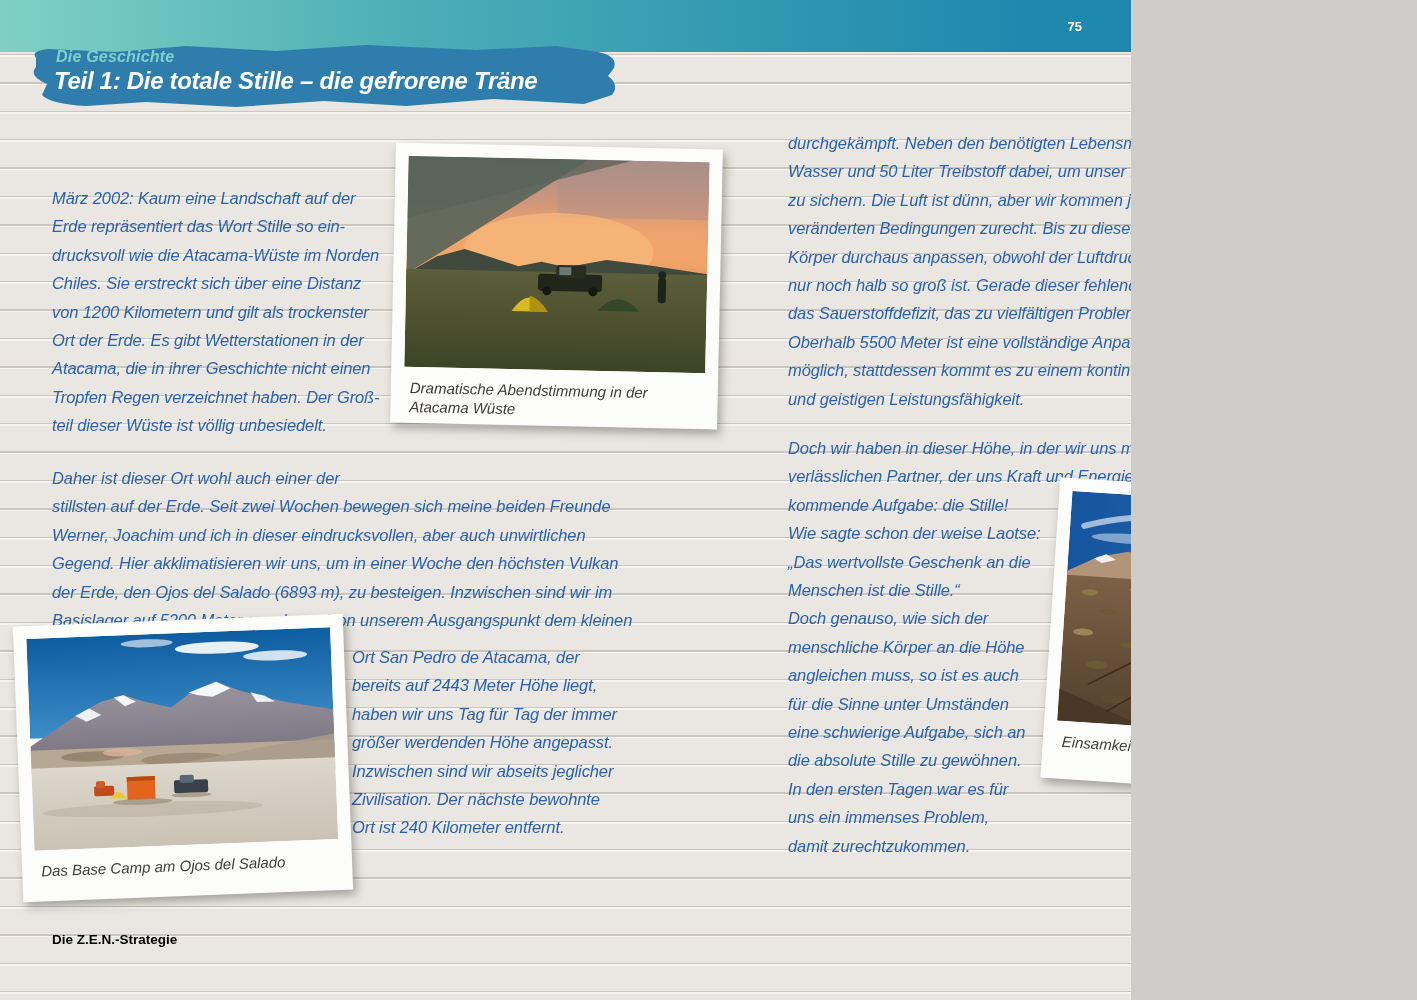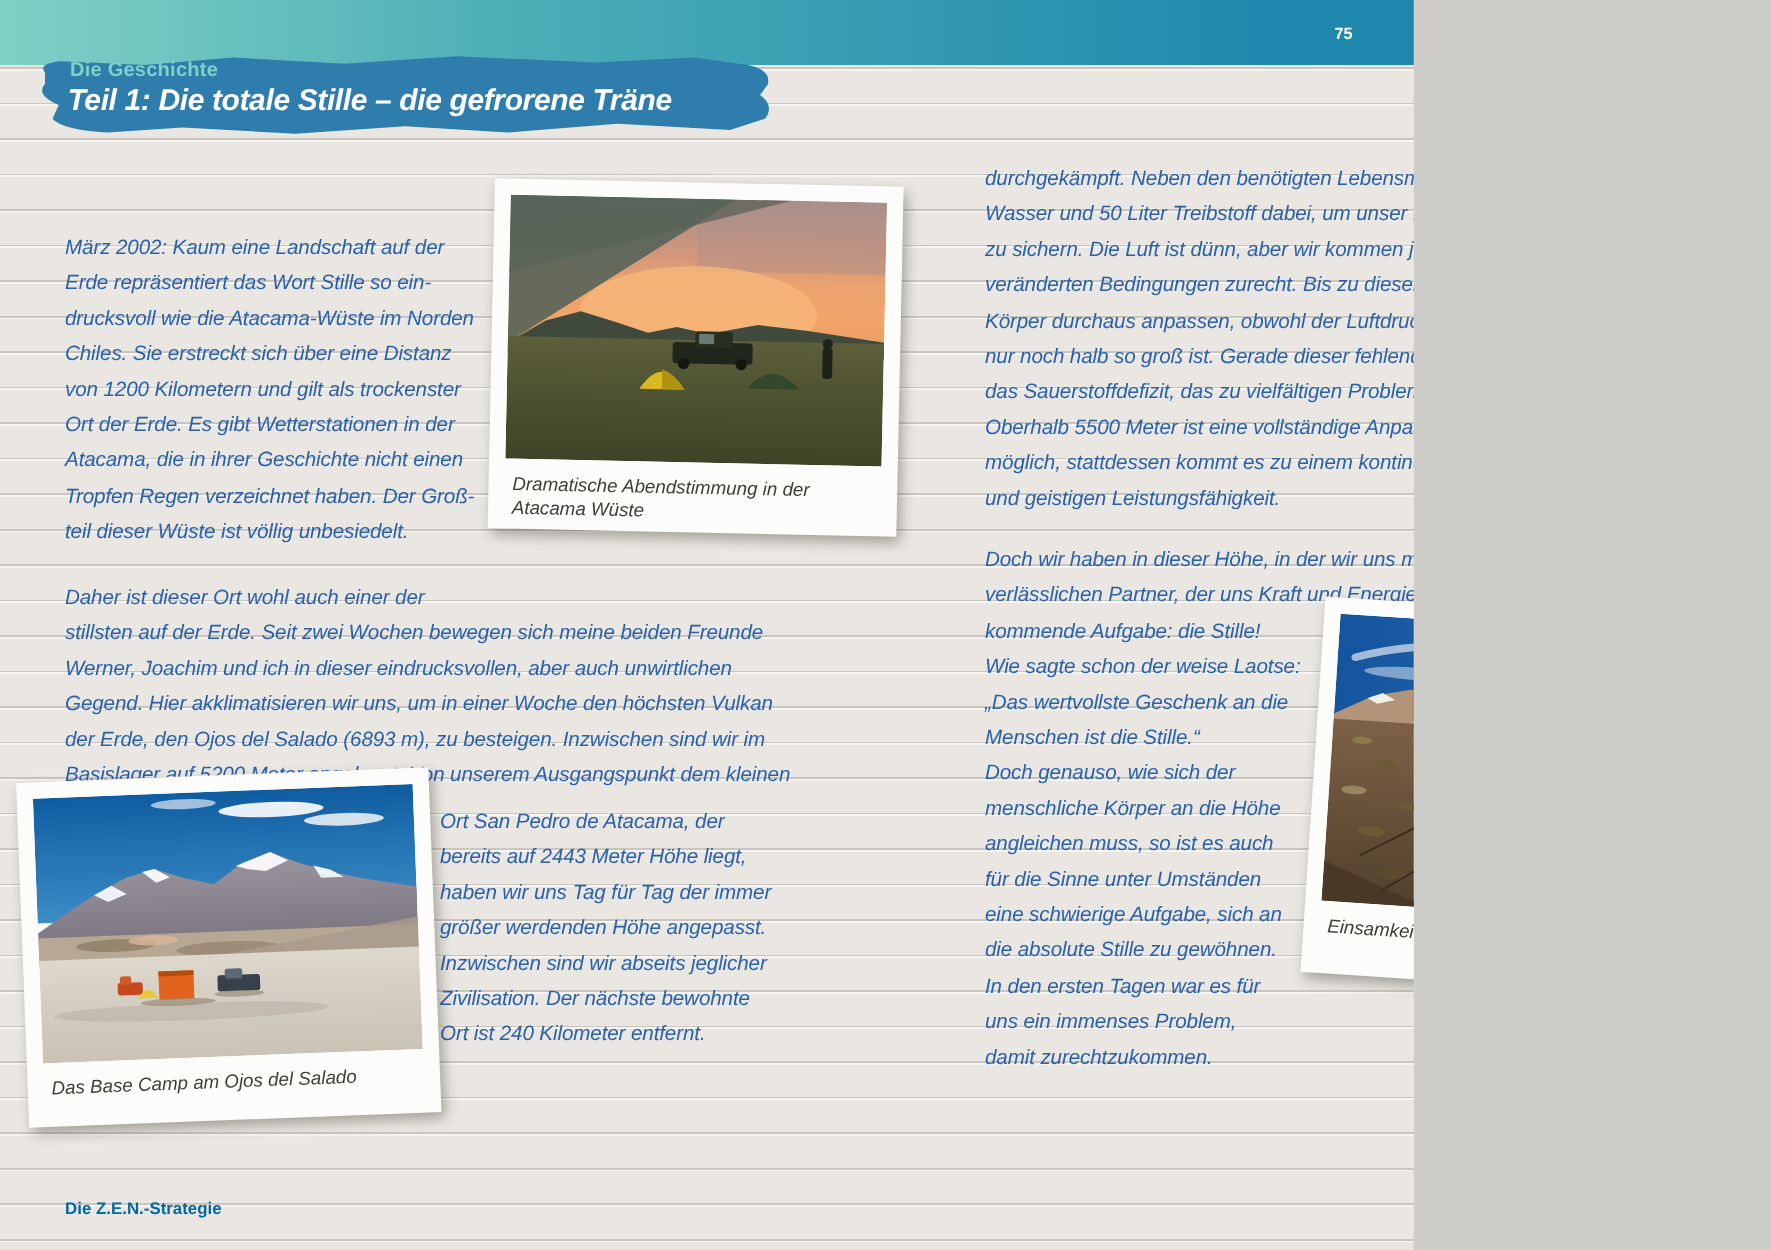--- a/index.html
+++ b/index.html
@@ -15,21 +15,21 @@
       rgba(150,142,132,.38) 25.5px, rgba(150,142,132,.38) 26.8px,
       rgba(255,255,255,.55) 26.8px, rgba(255,255,255,.55) 28.4px);
   }
   .topbar{
     position:absolute;left:0;top:0;width:1417px;height:52px;
     background:linear-gradient(90deg,#80d0c4 0%,#4aadb6 30%,#1f88ae 72%,#1d85ac 100%);
   }
   .pageno{position:absolute;top:19px;right:49px;color:#ffffff;font-size:13px;font-weight:bold;}
   .brush{position:absolute;left:24px;top:40px;width:602px;height:74px;}
   .kicker{
-    position:absolute;left:56px;top:48px;font-weight:bold;
+    position:absolute;left:56px;top:48px;font-style:italic;font-weight:bold;
     font-size:16px;color:#7cd3c6;letter-spacing:.2px;
   }
   .title{
     position:absolute;left:54px;top:67px;font-style:italic;font-weight:bold;
     font-size:24px;color:#ffffff;letter-spacing:-.3px;white-space:nowrap;
   }
   .hand{
     position:absolute;font-style:italic;color:#2a61ab;
     font-size:16.5px;line-height:28.4px;white-space:nowrap;letter-spacing:-.1px;margin-top:32px;
   }
@@ -41,21 +41,21 @@
   .pcap{
     font-style:italic;color:#413e38;font-size:15px;line-height:19px;
     padding:11px 6px 0 6px;white-space:nowrap;
   }
   .p1{left:393px;top:146px;transform:rotate(1.2deg);}
   .p1 .pcap{height:45px;}
   .p2{left:18px;top:620px;transform:rotate(-2.2deg);}
   .p2 .pcap{height:40px;}
   .p3{left:1050px;top:488px;transform:rotate(3.8deg);}
   .p3 .pcap{height:47px;}
-  .footer{position:absolute;left:52px;top:959px;font-size:13.5px;font-weight:bold;color:#0369a1;}
+  .footer{position:absolute;left:52px;top:932px;font-size:13.5px;font-weight:bold;color:#000000;}
   .seal{position:absolute;left:1316px;top:914px;width:66px;height:70px;}
   .visually-hidden{position:absolute;width:1px;height:1px;overflow:hidden;opacity:0;pointer-events:none;}
 </style>
 </head>
 <body>
 
 <div class="page">
   <div class="rules"></div>
 
   <div class="topbar"></div>

